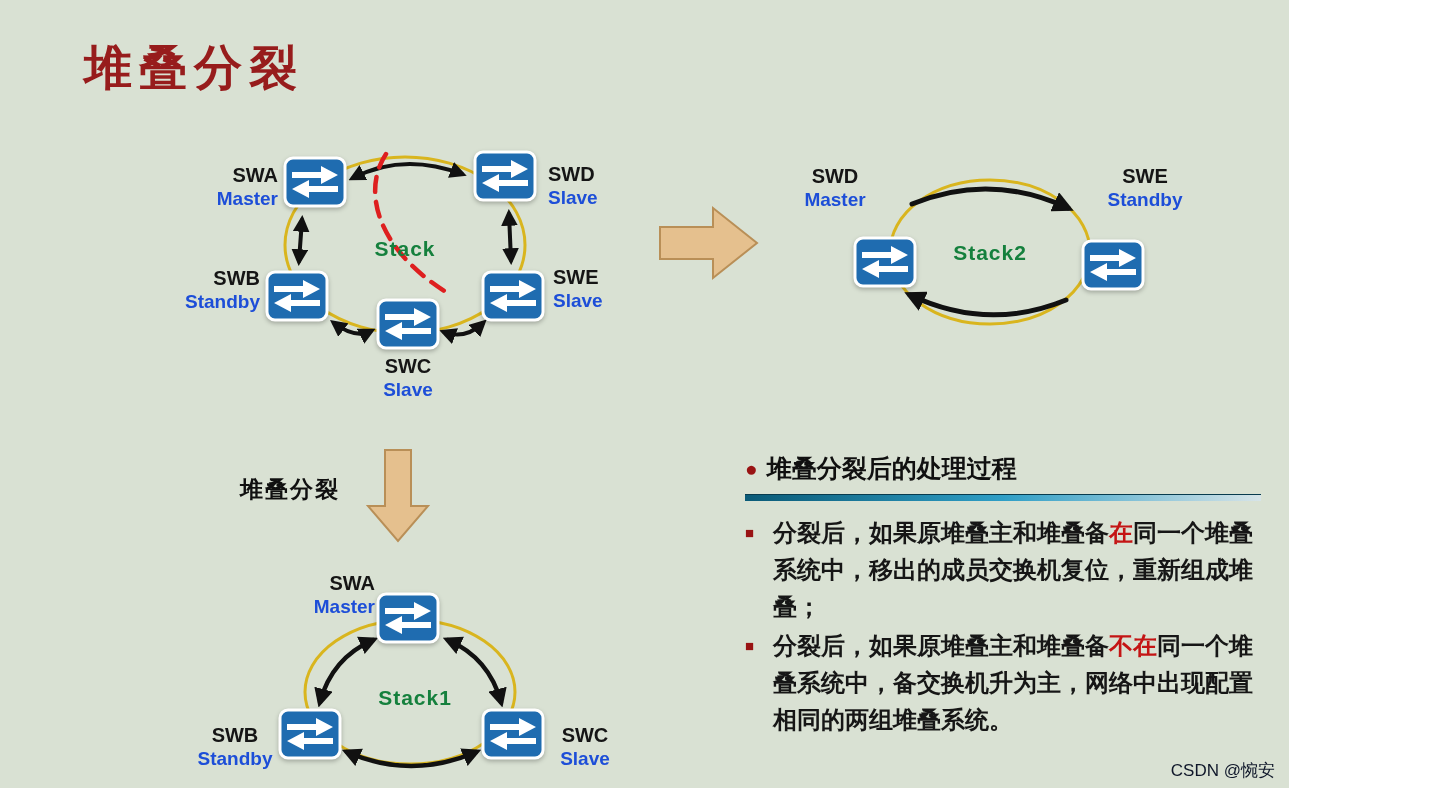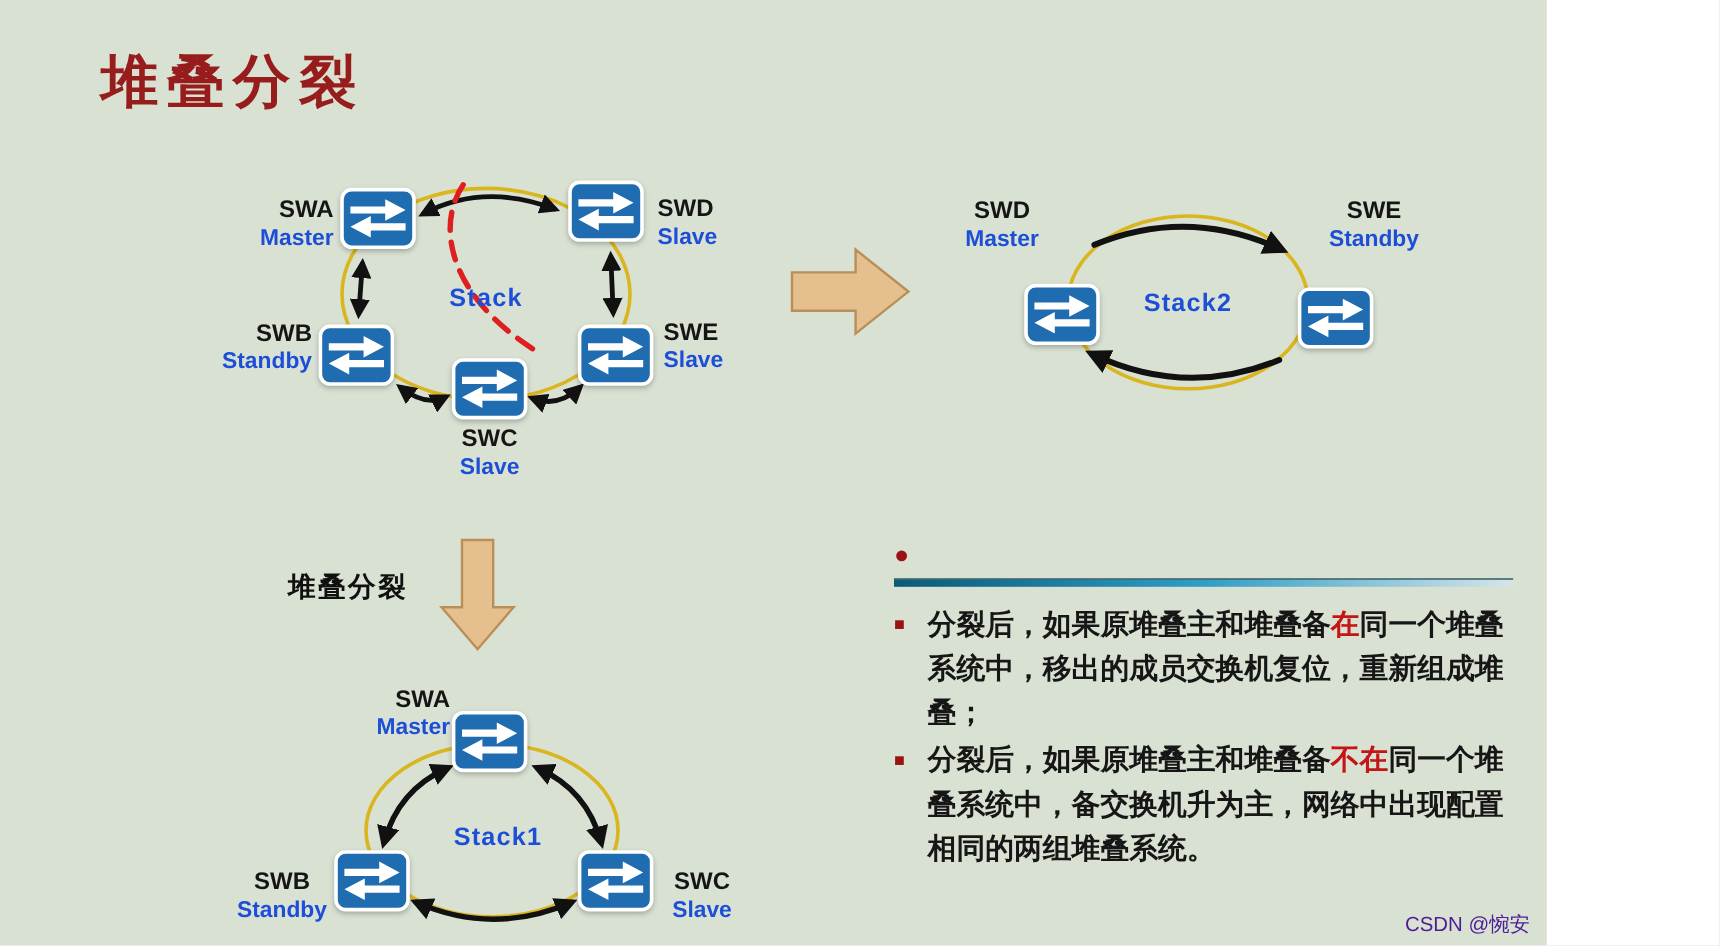--- a/index.html
+++ b/index.html
@@ -12,36 +12,36 @@
   .layer{position:absolute;left:0;top:0}
   .node{position:absolute;width:64px;height:52px}
   .swsvg{width:64px;height:52px;display:block;filter:drop-shadow(0 2px 2px rgba(0,0,0,.25))}
   .nlabel{position:absolute;line-height:24px}
   .nlabel span{display:block}
   .nlabel .nname{font-size:20px;font-weight:bold;color:#151515}
   .nlabel .nrole{font-size:19px;font-weight:bold;color:#1d4ed8}
   .nlabel.r{text-align:right}
   .nlabel.l{text-align:left}
   .nlabel.c{text-align:center}
-  .stack-label{position:absolute;font-size:21px;font-weight:bold;color:#1d4ed8;text-align:center;letter-spacing:1px}
+  .stack-label{position:absolute;font-size:21px;font-weight:bold;color:#15803d;text-align:center;letter-spacing:1px}
   .blockarrow{position:absolute}
   .split-label{position:absolute;left:240px;top:474px;font-size:23px;font-weight:bold;color:#101010;letter-spacing:2px}
   .panel{position:absolute;left:745px;top:452px;width:520px}
   .panel-heading{display:flex;align-items:center;gap:9px}
   .panel-dot{color:#991313;font-size:21px;line-height:1}
   .panel-heading-text{font-size:25px;font-weight:bold;color:#101010}
   .panel-rule{margin-top:9px;height:7px;width:516px;border-top:1px solid #083b4e;
     background:linear-gradient(90deg,#0a5a77 0%,#2f9ec6 50%,#d7e4e8 100%)}
   .bullets{margin-top:13px}
   .bullet-row{display:flex;margin-bottom:2px}
   .bullet-marker{color:#991313;font-size:15px;line-height:37px;width:28px;flex:none}
   .bullet-text{font-size:24px;line-height:37px;color:#161616;font-weight:700}
   .bullet-text span{display:inline}
   .hl{color:#c41414}
-  .watermark{position:absolute;right:14px;bottom:6px;font-size:17px;color:#4c1d95}
+  .watermark{position:absolute;right:14px;bottom:6px;font-size:17px;color:#0f172a}
 </style>
 </head>
 <body>
 
 <div class="slide">
 
   <svg class="defs" aria-hidden="true">
     <defs>
       <symbol id="sw-sym" viewBox="0 0 64 52">
         <rect x="2" y="2" width="60" height="48" rx="8" fill="#1f6cb0" stroke="#ffffff" stroke-width="3"></rect>
@@ -193,20 +193,21 @@
     <div class="nlabel c" style="left:350px;top:163px;width:110px">
       <span class="nname">SWC</span>
       <span class="nrole">Slave</span>
     </div>
     <div class="stack-label" style="left:180px;top:126px;width:110px">Stack1</div>
   </div>
 
   <div class="panel">
     <div class="panel-heading">
       <span class="panel-dot">●</span>
+      <span class="panel-heading-text">堆叠分裂后的处理过程</span>
     </div>
     <div class="panel-rule"></div>
     <div class="bullets">
       <div class="bullet-row">
         <span class="bullet-marker">■</span>
         <div class="bullet-text"><span>分裂后，如果原堆叠主和堆叠备</span><span class="hl">在</span><span>同一个堆叠系统中，移出的成员交换机复位，重新组成堆叠；</span></div>
       </div>
       <div class="bullet-row">
         <span class="bullet-marker">■</span>
         <div class="bullet-text"><span>分裂后，如果原堆叠主和堆叠备</span><span class="hl">不在</span><span>同一个堆叠系统中，备交换机升为主，网络中出现配置相同的两组堆叠系统。</span></div>

